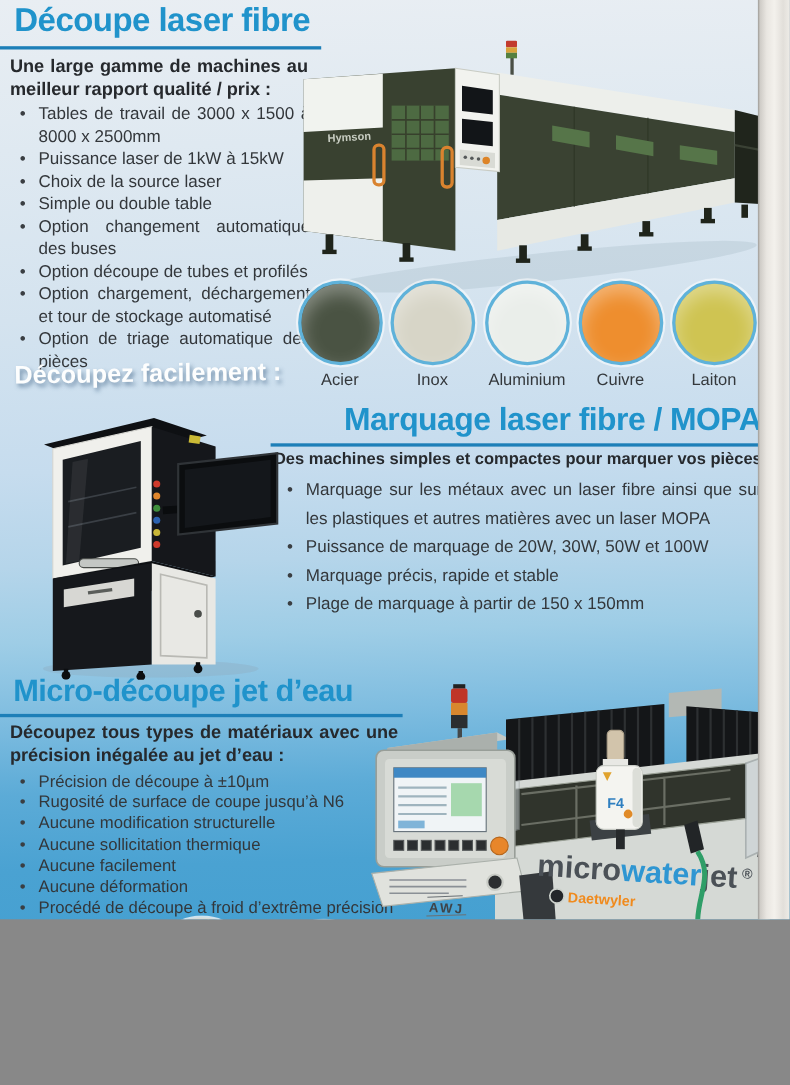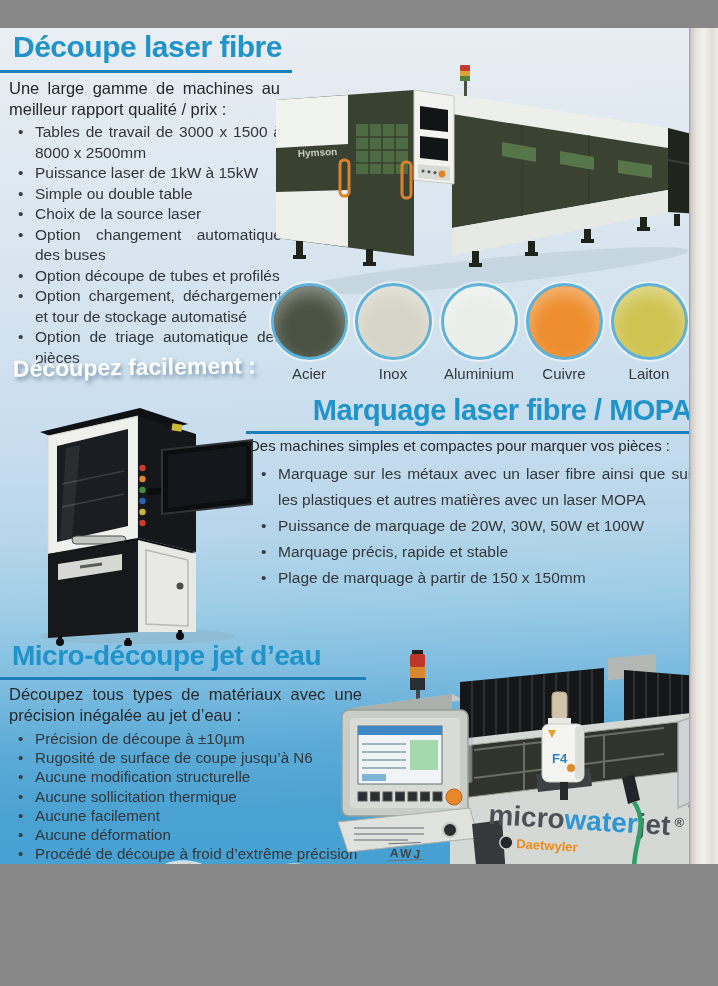--- a/index.html
+++ b/index.html
@@ -2,26 +2,25 @@
 <html><head>
 <meta charset="utf-8">
 <style>
   html,body { margin:0; padding:0; background:#888; }
   .page {
     position:relative; width:718px; height:836px; overflow:hidden;
     font-family:"Liberation Sans", sans-serif;
     background: linear-gradient(178deg,
       #e9eef3 0%, #dfe9f1 16%, #d4e3ef 34%, #c6dcee 50%,
       #b5d5ea 60%, #9ecde6 68%, #7fbde0 76%, #5cabd7 84%, #4aa2d2 92%, #45a0d1 100%);
-    margin-top: 28px;
   }
   .abs { position:absolute; }
   .h-blue { color:#2093cb; font-weight:bold; letter-spacing:-0.5px; }
   .rule { position:absolute; height:3px; background:#1d7fb8; }
-  .intro { position:absolute; font-weight:normal; color:#26292d; text-align:justify; }
+  .intro { position:absolute; font-weight:bold; color:#26292d; text-align:justify; }
   ul.blist { position:absolute; list-style:none; margin:0; padding:0; color:#33373b; }
   ul.blist li { position:relative; padding-left:26px; text-align:justify; }
   ul.blist li::before { content:"•"; position:absolute; left:9px; top:0; color:#3a3e42; }
 
   .s1-title { left:13px; top:2px; font-size:30px; }
   .rule1 { left:0; top:42px; width:292px; }
   .s1-intro { left:9px; top:50px; width:271px; font-size:16.5px; line-height:21px; }
   .s1-list { left:9px; top:94px; width:273px; font-size:15.5px; line-height:20.5px; }
 
   .cta { position:absolute; left:13px; top:326px; font-size:23px; font-weight:bold; color:#fdfefe;
@@ -67,22 +66,22 @@
 <body>
 
 <div class="page">
 
   <div class="abs s1-title h-blue">Découpe laser fibre</div>
   <div class="rule rule1"></div>
   <div class="intro s1-intro">Une large gamme de machines au meilleur rapport qualité / prix :</div>
   <ul class="blist s1-list">
     <li>Tables de travail de 3000 x 1500 à 8000 x 2500mm</li>
     <li>Puissance laser de 1kW à 15kW</li>
+    <li>Choix de la source laser</li>
     <li>Simple ou double table</li>
-    <li>Choix de la source laser</li>
     <li>Option changement automatique des buses</li>
     <li>Option découpe de tubes et profilés</li>
     <li>Option chargement, déchargement et tour de stockage automatisé</li>
     <li>Option de triage automatique des pièces</li>
   </ul>
   <div class="cta">Découpez facilement :</div>
 
   <svg class="abs" style="left:264px; top:36px;" width="442" height="230" viewBox="0 0 442 230">
     <ellipse cx="220" cy="208" rx="205" ry="13" fill="#a9bcc8" opacity="0.35" transform="rotate(-6 220 208)"></ellipse>
 

